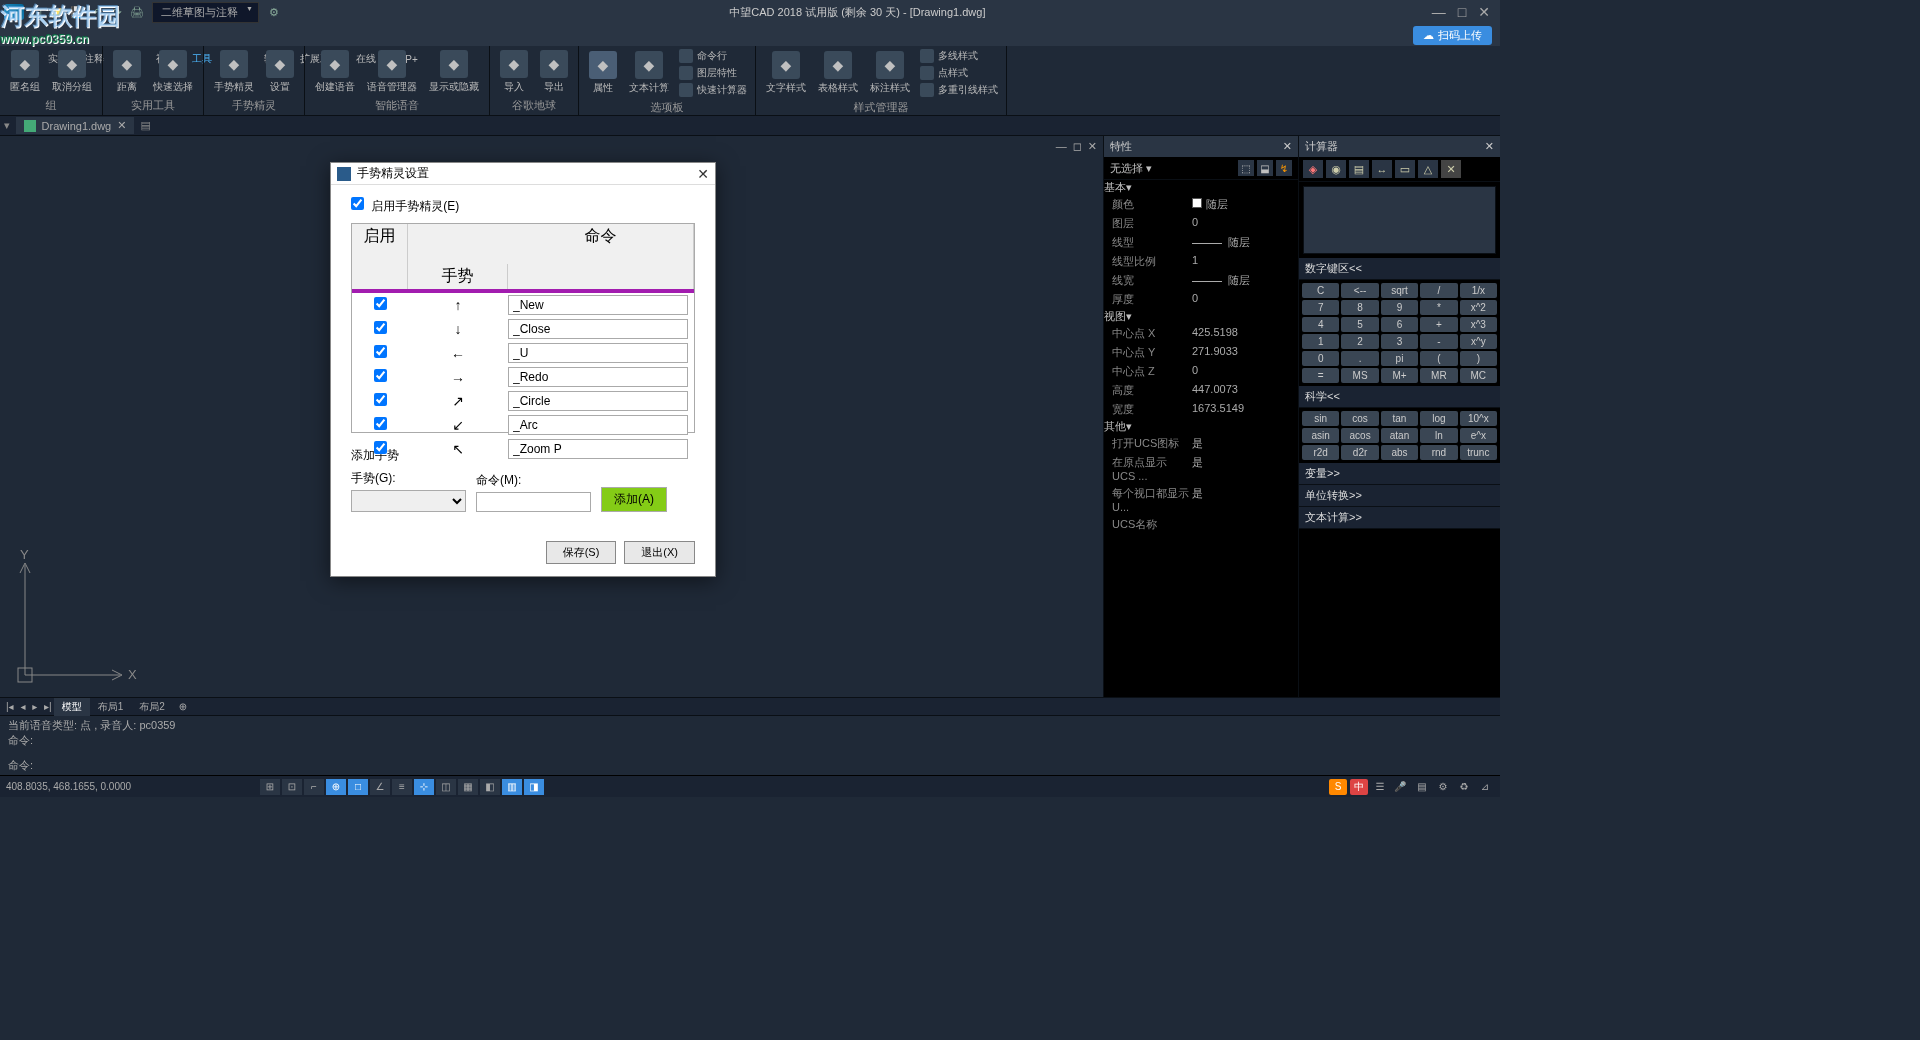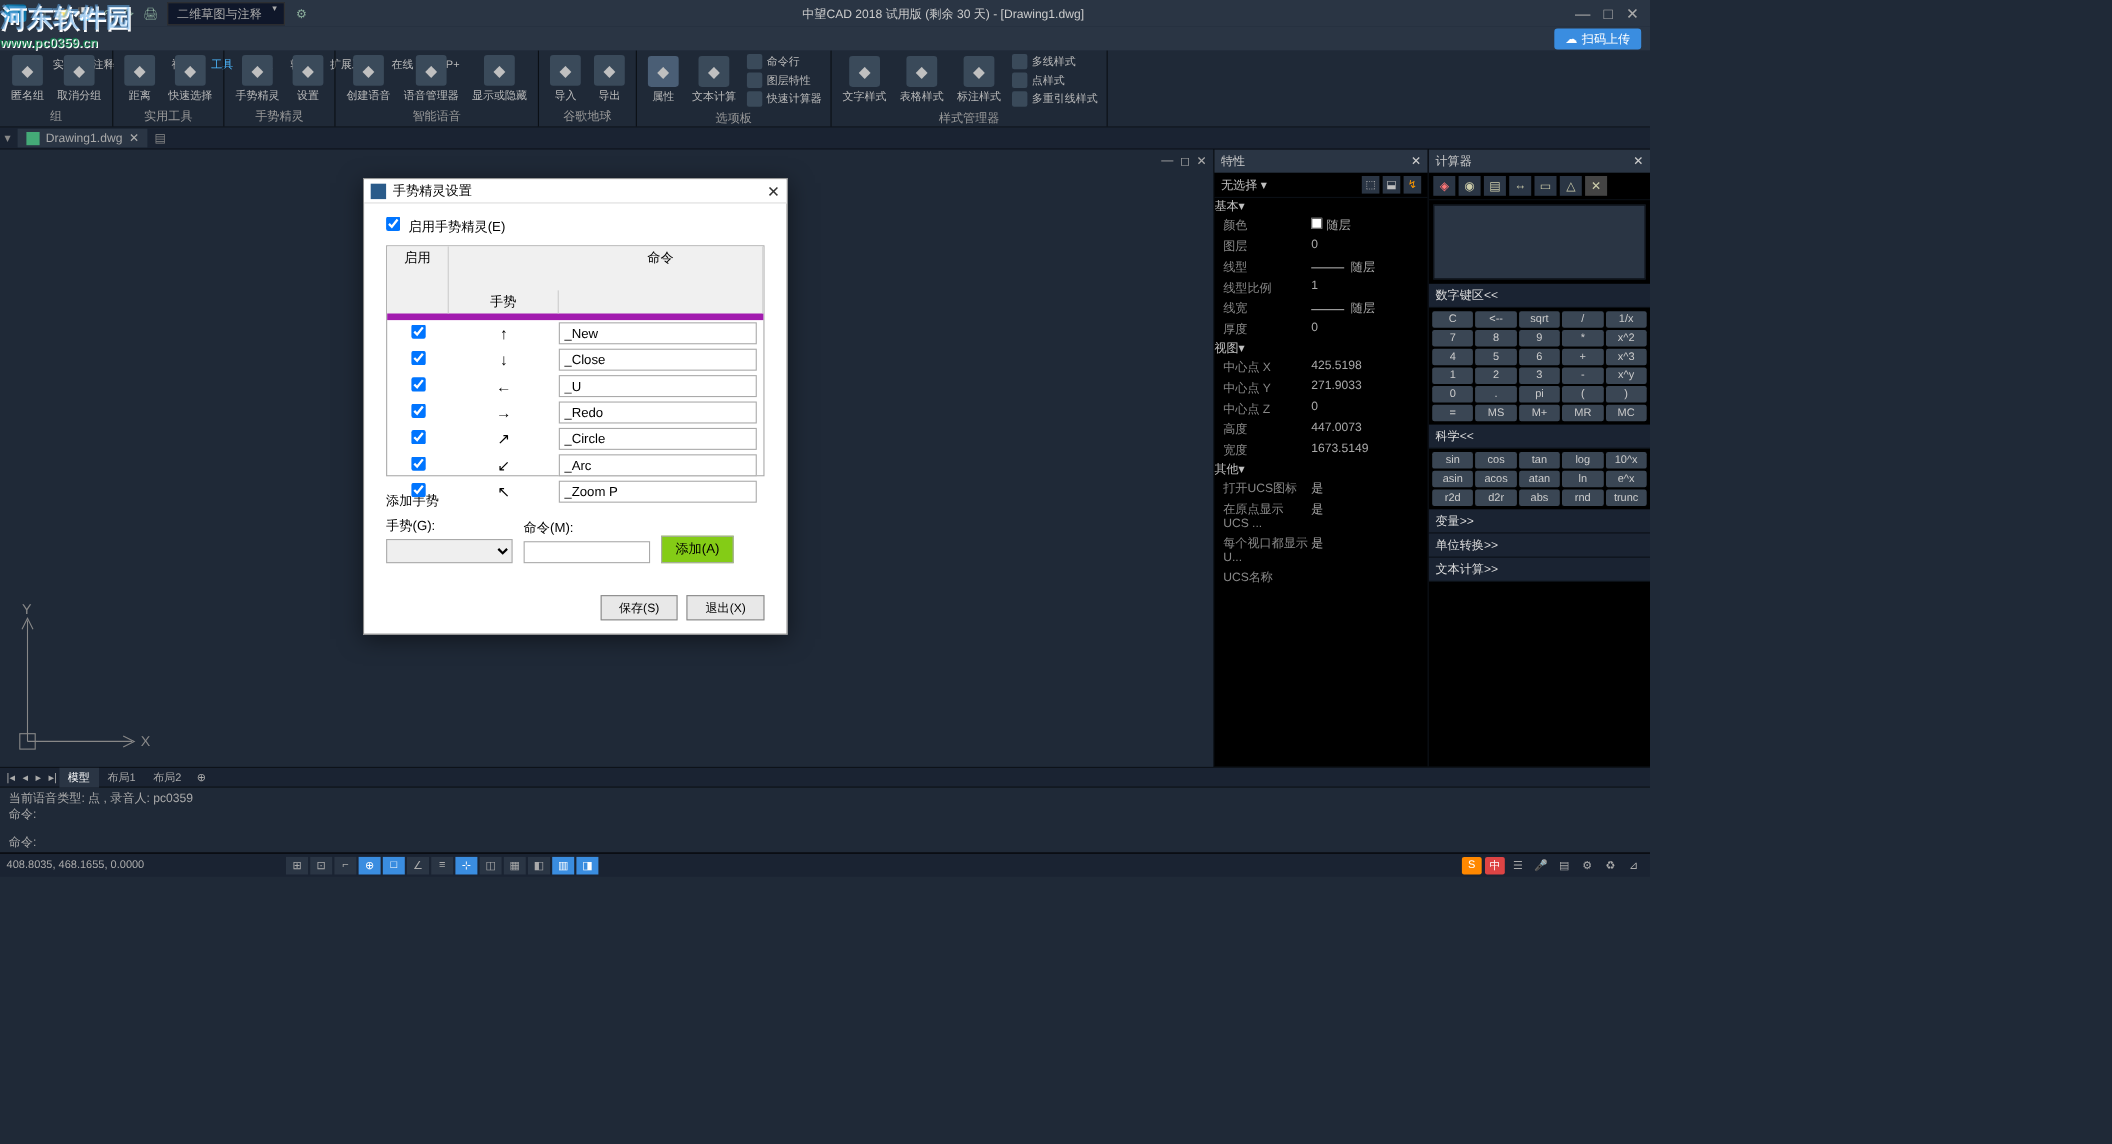--- a/index.html
+++ b/index.html
@@ -94,21 +94,21 @@
 
 
 .dialog { position: absolute; left: 330px; top: 162px; width: 386px; height: 415px; background: #fff; border: 1px solid #888; box-shadow: 0 4px 20px rgba(0,0,0,0.5); display: flex; flex-direction: column; color: #000; }
 .dialog .dlg-title { height: 22px; background: #fff; display: flex; align-items: center; padding: 0 6px; font-size: 12px; border-bottom: 1px solid #ddd; }
 .dialog .dlg-title .dicn { width: 14px; height: 14px; background: #2a5b8a; margin-right: 6px; }
 .dialog .dlg-title .dclose { margin-left: auto; font-size: 14px; cursor: pointer; color: #333; }
 .dialog .dlg-body { flex: 1; padding: 12px 20px; font-size: 12px; }
 .dialog .enable-row { margin-bottom: 8px; }
 .dialog .enable-row input { margin-right: 4px; }
 .dialog .gesture-table { border: 1px solid #aaa; height: 210px; position: relative; }
-.dialog .gt-head { display: flex; background: #f0f0f0; border-bottom: 6px solid #a21caf; font-size: 12px; }
+.dialog .gt-head { display: flex; background: #f0f0f0; border-bottom: 4px solid #a21caf; font-size: 16px; }
 .dialog .gt-head > div { padding: 2px 4px; border-right: 1px solid #ccc; text-align: center; }
 .dialog .gt-head .c1 { width: 56px; } .gt-head .c2 { width: 100px; margin-top: 40px; } .gt-head .c3 { flex: 1; }
 .dialog .gt-body { overflow-y: scroll; height: 186px; }
 .dialog .gt-row { display: flex; align-items: center; padding: 2px 0; }
 .dialog .gt-row .c1 { width: 56px; text-align: center; } 
 .dialog .gt-row .c2 { width: 100px; text-align: center; font-size: 14px; }
 .dialog .gt-row .c3 { flex: 1; padding-right: 6px; }
 .dialog .gt-row .c3 input { width: 100%; border: 1px solid #aaa; padding: 2px 4px; font-size: 12px; }
 .dialog .add-section { margin-top: 14px; }
 .dialog .add-section .hdr { margin-bottom: 6px; }

